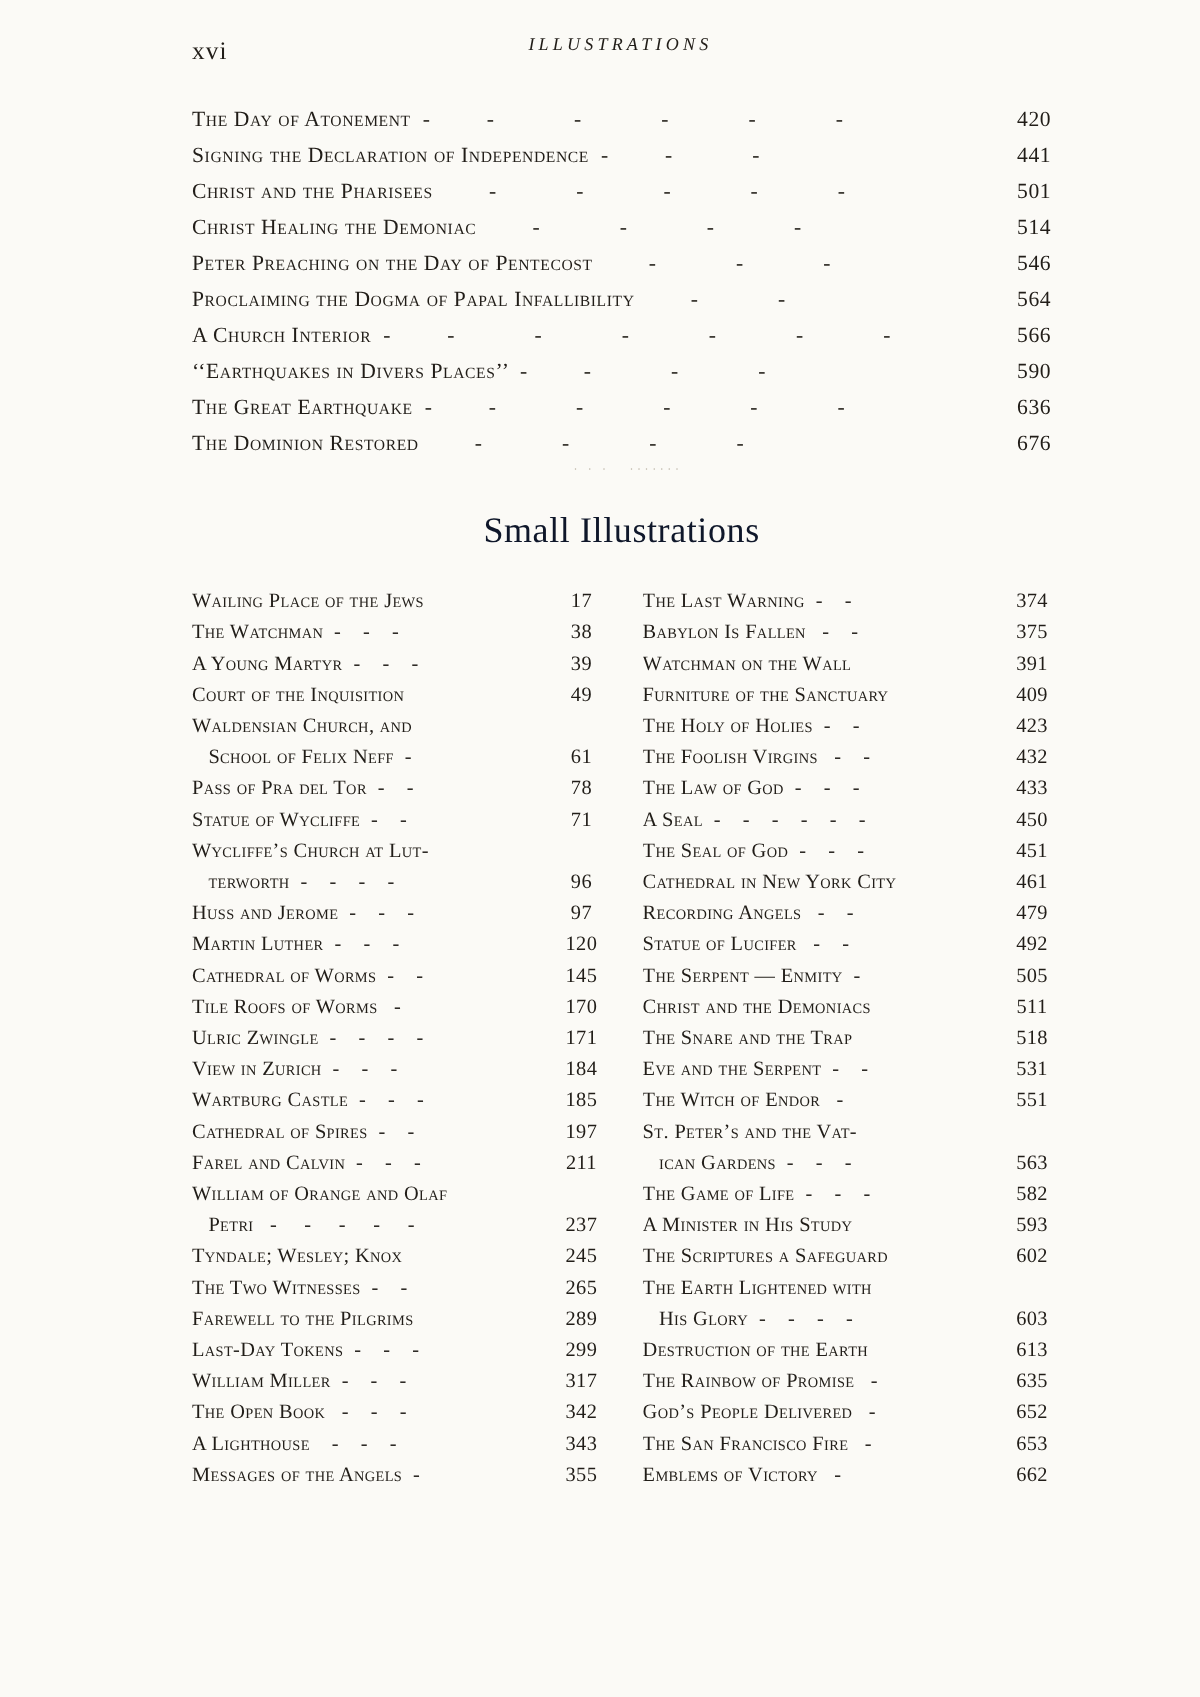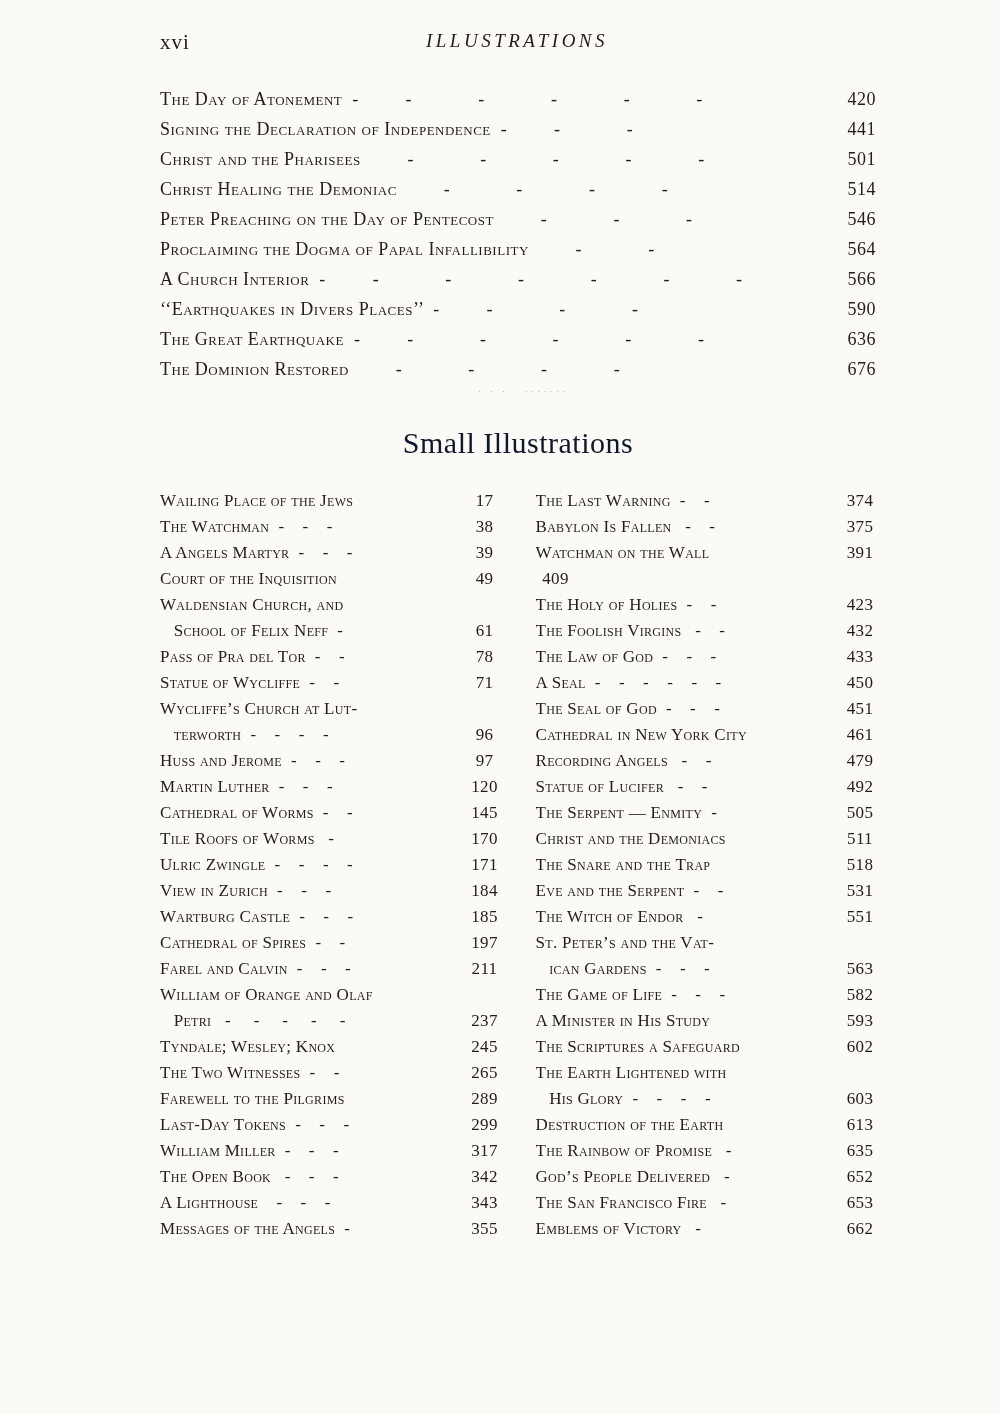--- a/index.html
+++ b/index.html
@@ -20,21 +20,21 @@
     top: 30px;
     font-size: 21px;
     letter-spacing: 1px;
   }
   .running-head {
     position: absolute;
     left: 517px;
     top: 30px;
     transform: translateX(-50%);
     font-style: italic;
-    font-size: 19px;
+    font-size: 15px;
     letter-spacing: 3.5px;
   }
 
   .smudge {
     position: absolute;
     left: 478px;
     top: 386px;
     font-size: 10px;
     color: #bcb5a8;
     letter-spacing: 3px;
@@ -198,21 +198,21 @@
             <span class="t">Wailing Place of the Jews</span>
             <span class="pg">17</span>
           </div>
 
           <div class="row">
             <span class="t">The Watchman  -    -    -</span>
             <span class="pg">38</span>
           </div>
 
           <div class="row">
-            <span class="t">A Angels Martyr  -    -    -</span>
+            <span class="t">A Young Martyr  -    -    -</span>
             <span class="pg">39</span>
           </div>
 
           <div class="row">
             <span class="t">Court of the Inquisition</span>
             <span class="pg">49</span>
           </div>
 
           <div class="row">
             <span class="t">Waldensian Church, and</span>
@@ -351,20 +351,21 @@
             <span class="t">Babylon Is Fallen   -    -</span>
             <span class="pg">375</span>
           </div>
 
           <div class="row">
             <span class="t">Watchman on the Wall</span>
             <span class="pg">391</span>
           </div>
 
           <div class="row">
+            <span class="t">Furniture of the Sanctuary</span>
             <span class="pg">409</span>
           </div>
 
           <div class="row">
             <span class="t">The Holy of Holies  -    -</span>
             <span class="pg">423</span>
           </div>
 
           <div class="row">
             <span class="t">The Foolish Virgins   -    -</span>

